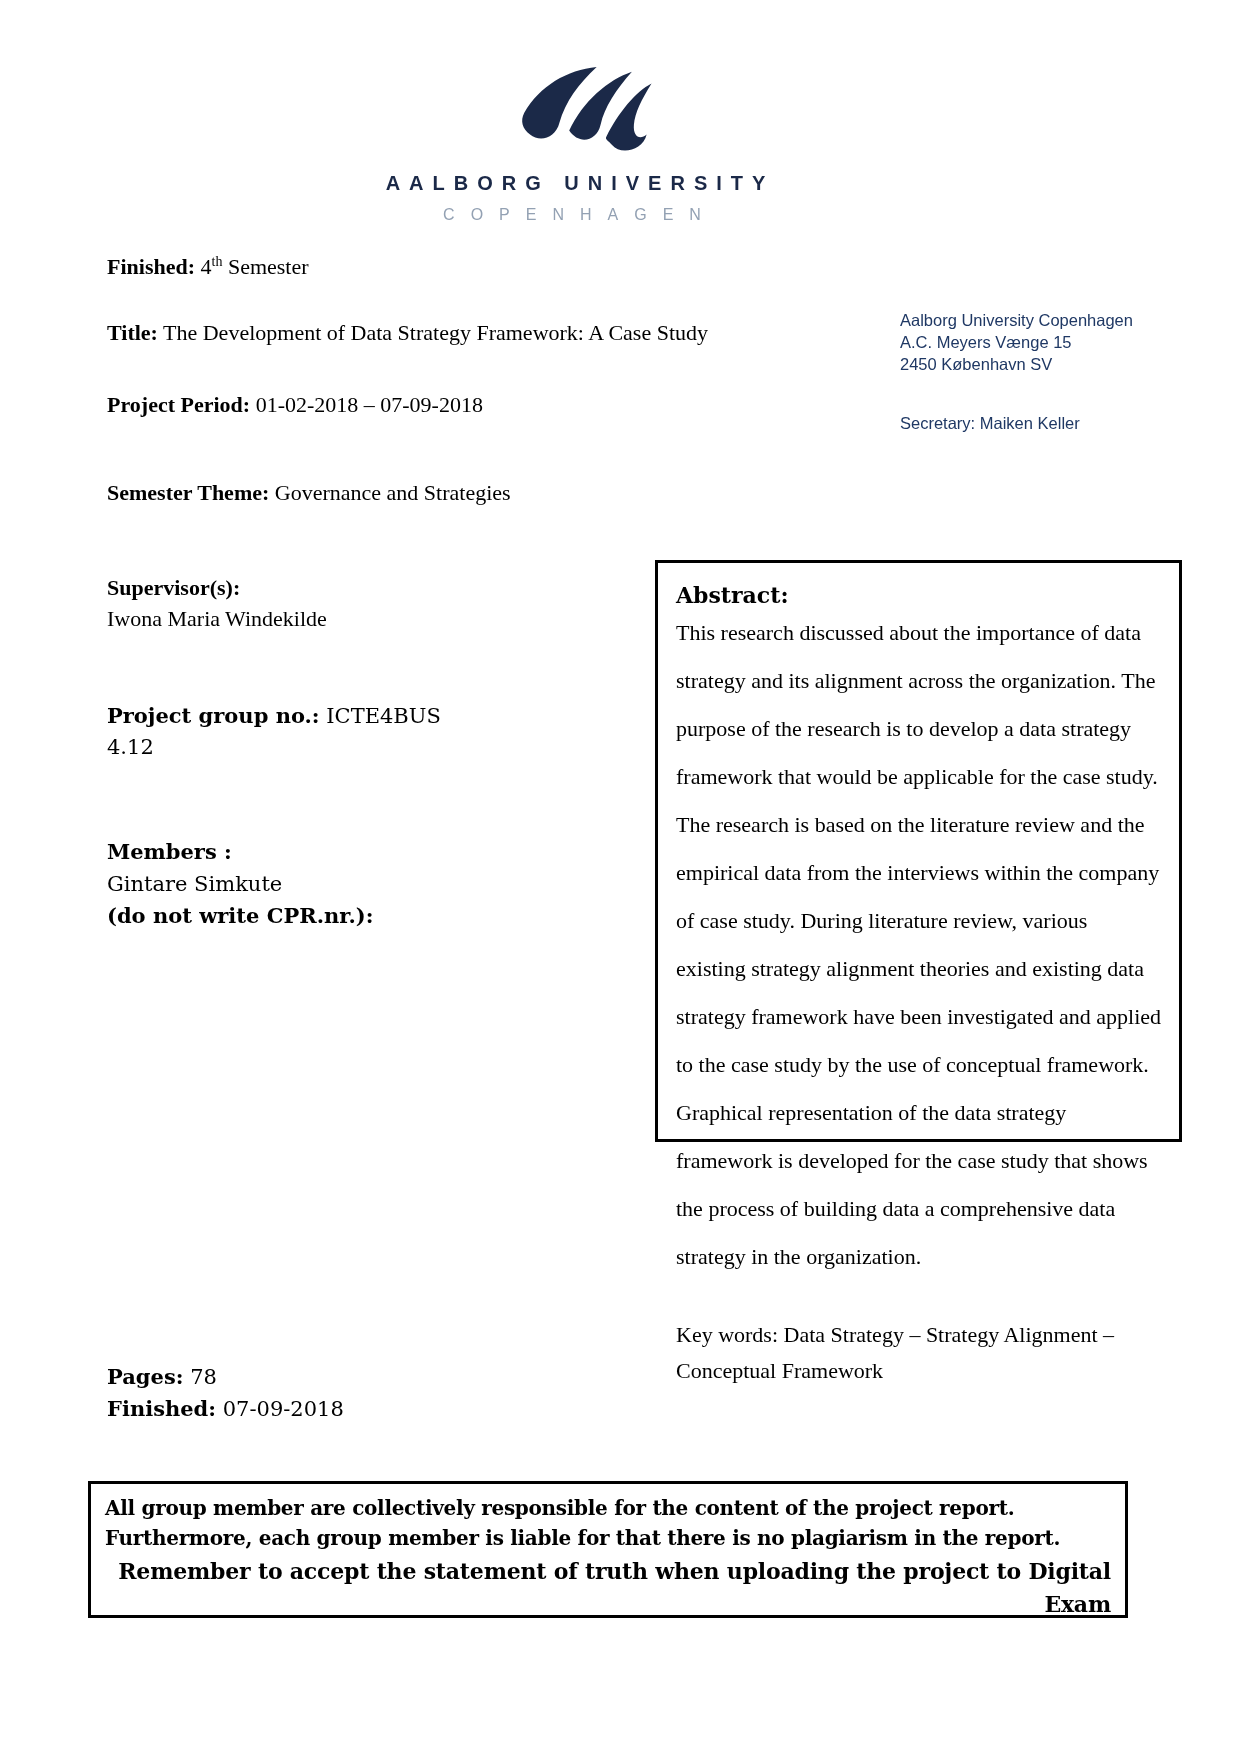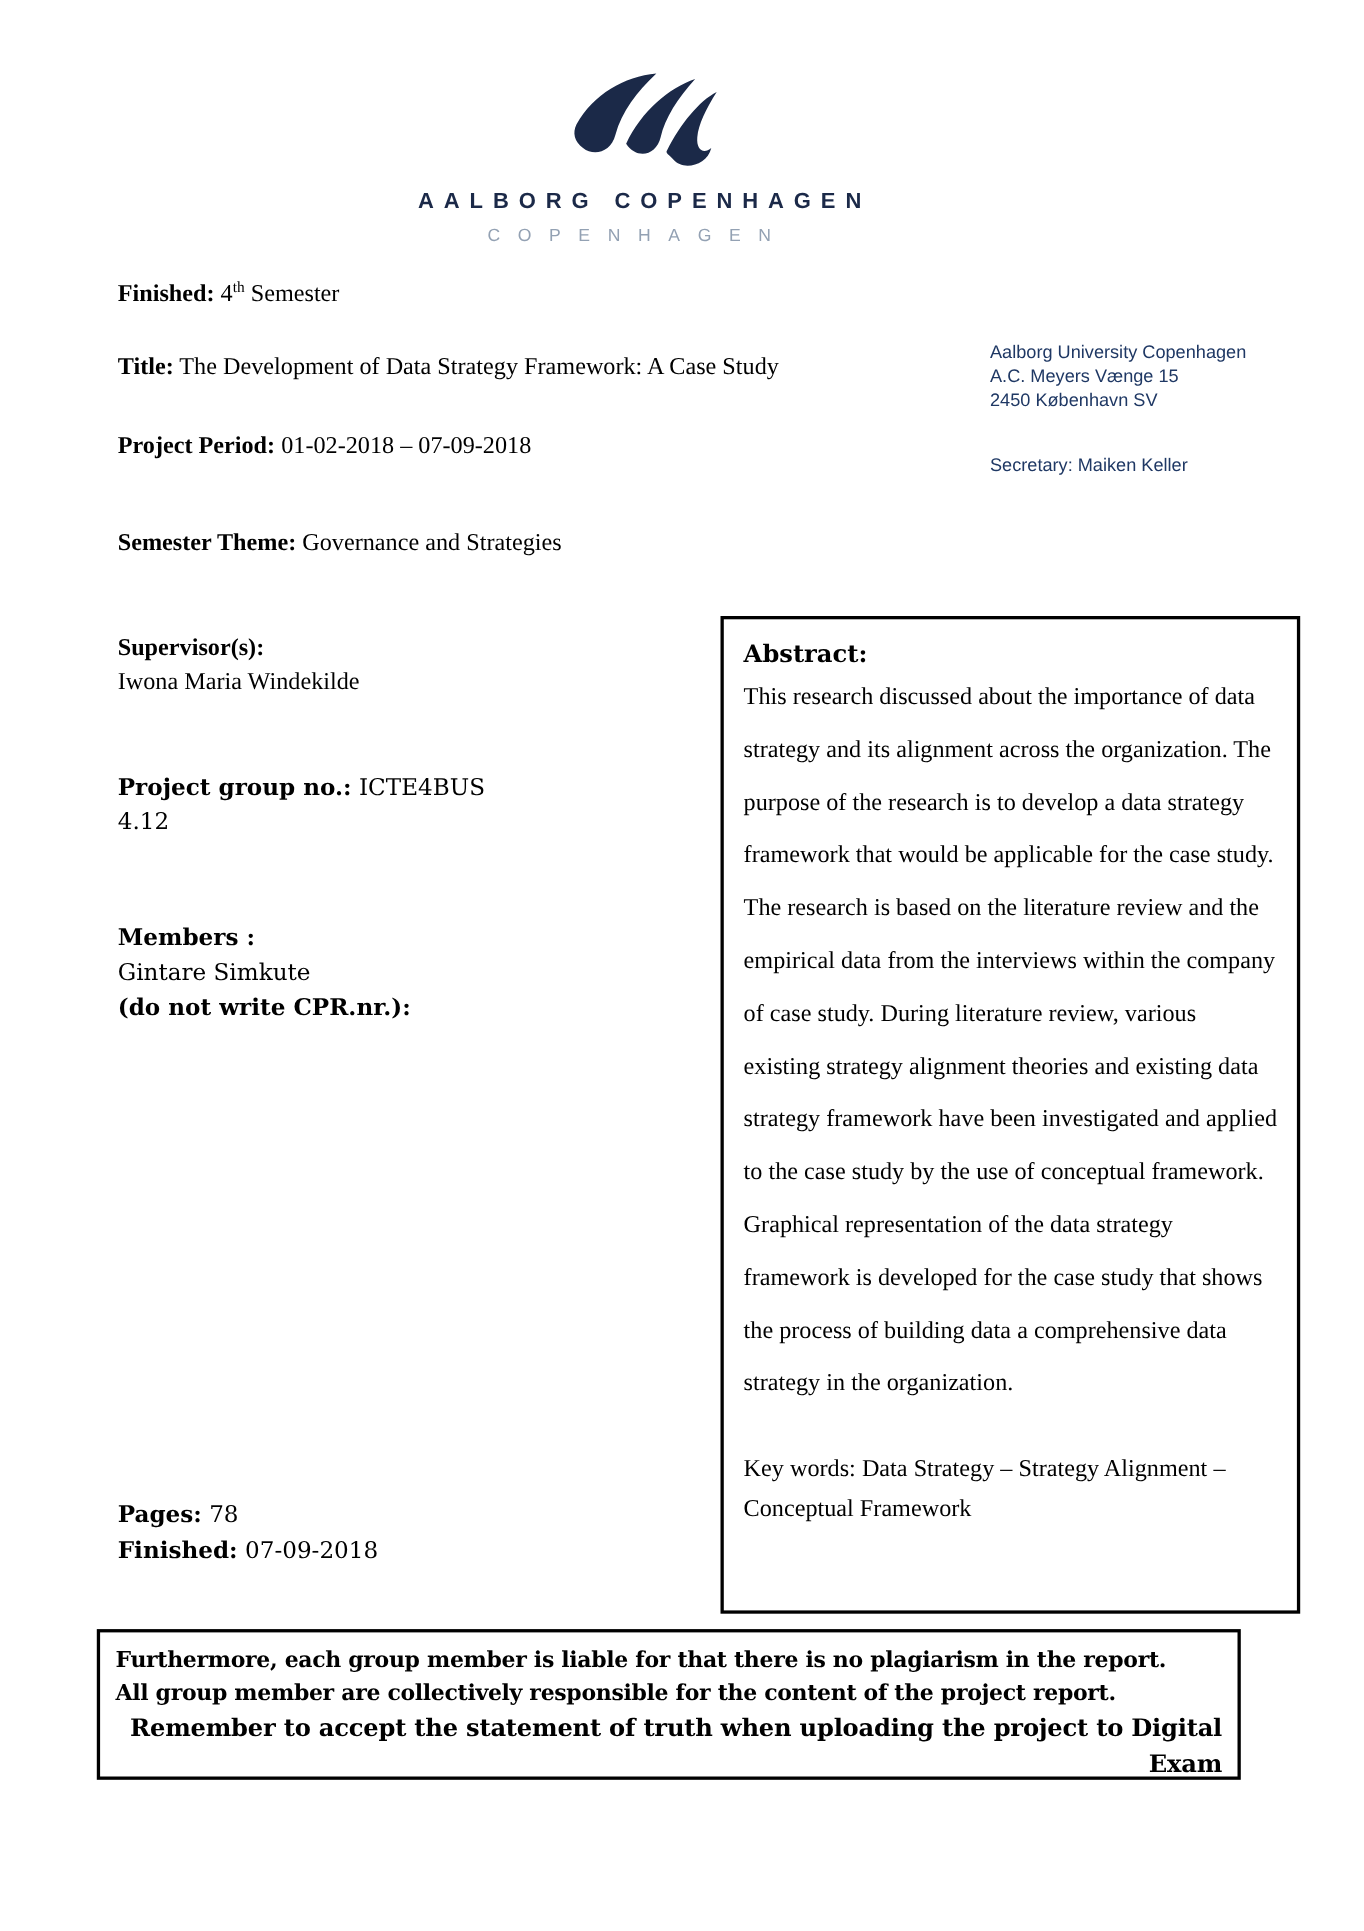--- a/index.html
+++ b/index.html
@@ -40,21 +40,21 @@
     font-family:"Liberation Sans", sans-serif;font-size:16.5px;line-height:22px;
     color:#1f3864;
   }
   .secretary{
     position:absolute;left:900px;top:414px;width:330px;
     font-family:"Liberation Sans", sans-serif;font-size:16.5px;color:#1f3864;
   }
 
   
   .abstract-box{
-    position:absolute;left:655px;top:560px;width:527px;height:907px;
+    position:absolute;left:655px;top:560px;width:527px;height:582px;
     border:3px solid #000;box-sizing:border-box;
     padding:18px 18px 0 18px;background:#fff;
   }
   .abstract-heading{
     font-family:"DejaVu Serif", serif;font-weight:bold;font-size:22px;line-height:28px;
   }
   .abstract-body{
     font-size:22px;line-height:48px;width:486px;
   }
   .abstract-keywords{
@@ -82,21 +82,21 @@
 <div class="page">
 
   <div class="logo">
     <svg width="150" height="98" viewBox="0 0 150 100" aria-hidden="true">
       <g fill="#1b2948">
         <path d="M 18,52 C 34,24 62,8 92,5 C 74,22 60,40 54,62 C 50,78 34,82 24,74 C 16,68 14,60 18,52 Z"></path>
         <path d="M 64,70 C 78,40 104,18 128,10 C 112,28 100,46 96,64 C 92,81 74,85 64,70 Z"></path>
         <path d="M 102,76 C 114,52 132,30 148,22 C 138,38 131,52 130,64 C 129,76 136,80 143,74 C 139,91 116,95 108,85 C 104,80 100,79 102,76 Z"></path>
       </g>
     </svg>
-    <div class="logo-university">AALBORG COPENHAGEN</div>
+    <div class="logo-university">AALBORG UNIVERSITY</div>
     <div class="logo-campus">COPENHAGEN</div>
   </div>
 
   <div class="info-row" id="row-semester">
     <span class="lbl">Finished:</span>
     <span><span>4</span><sup>th</sup><span> Semester</span></span>
   </div>
 
   <div class="info-row" id="row-title">
     <span class="lbl">Title:</span>
@@ -150,18 +150,18 @@
   </div>
   <div class="secretary">Secretary: Maiken Keller</div>
 
   <div class="abstract-box">
     <div class="abstract-heading">Abstract:</div>
     <div class="abstract-body">This research discussed about the importance of data strategy and its alignment across the organization. The purpose of the research is to develop a data strategy framework that would be applicable for the case study. The research is based on the literature review and the empirical data from the interviews within the company of case study. During literature review, various existing strategy alignment theories and existing data strategy framework have been investigated and applied to the case study by the use of conceptual framework. Graphical representation of the data strategy framework is developed for the case study that shows the process of building data a comprehensive data strategy in the organization.</div>
     <div class="abstract-keywords">Key words: Data Strategy – Strategy Alignment – Conceptual Framework</div>
   </div>
 
   <div class="statement-box">
+    <p class="statement-a">All group member are collectively responsible for the content of the project report.</p>
     <p class="statement-a">Furthermore, each group member is liable for that there is no plagiarism in the report.</p>
-    <p class="statement-a">All group member are collectively responsible for the content of the project report.</p>
     <p class="statement-b">Remember to accept the statement of truth when uploading the project to Digital Exam</p>
   </div>
 
 </div>
 
 </body></html>

